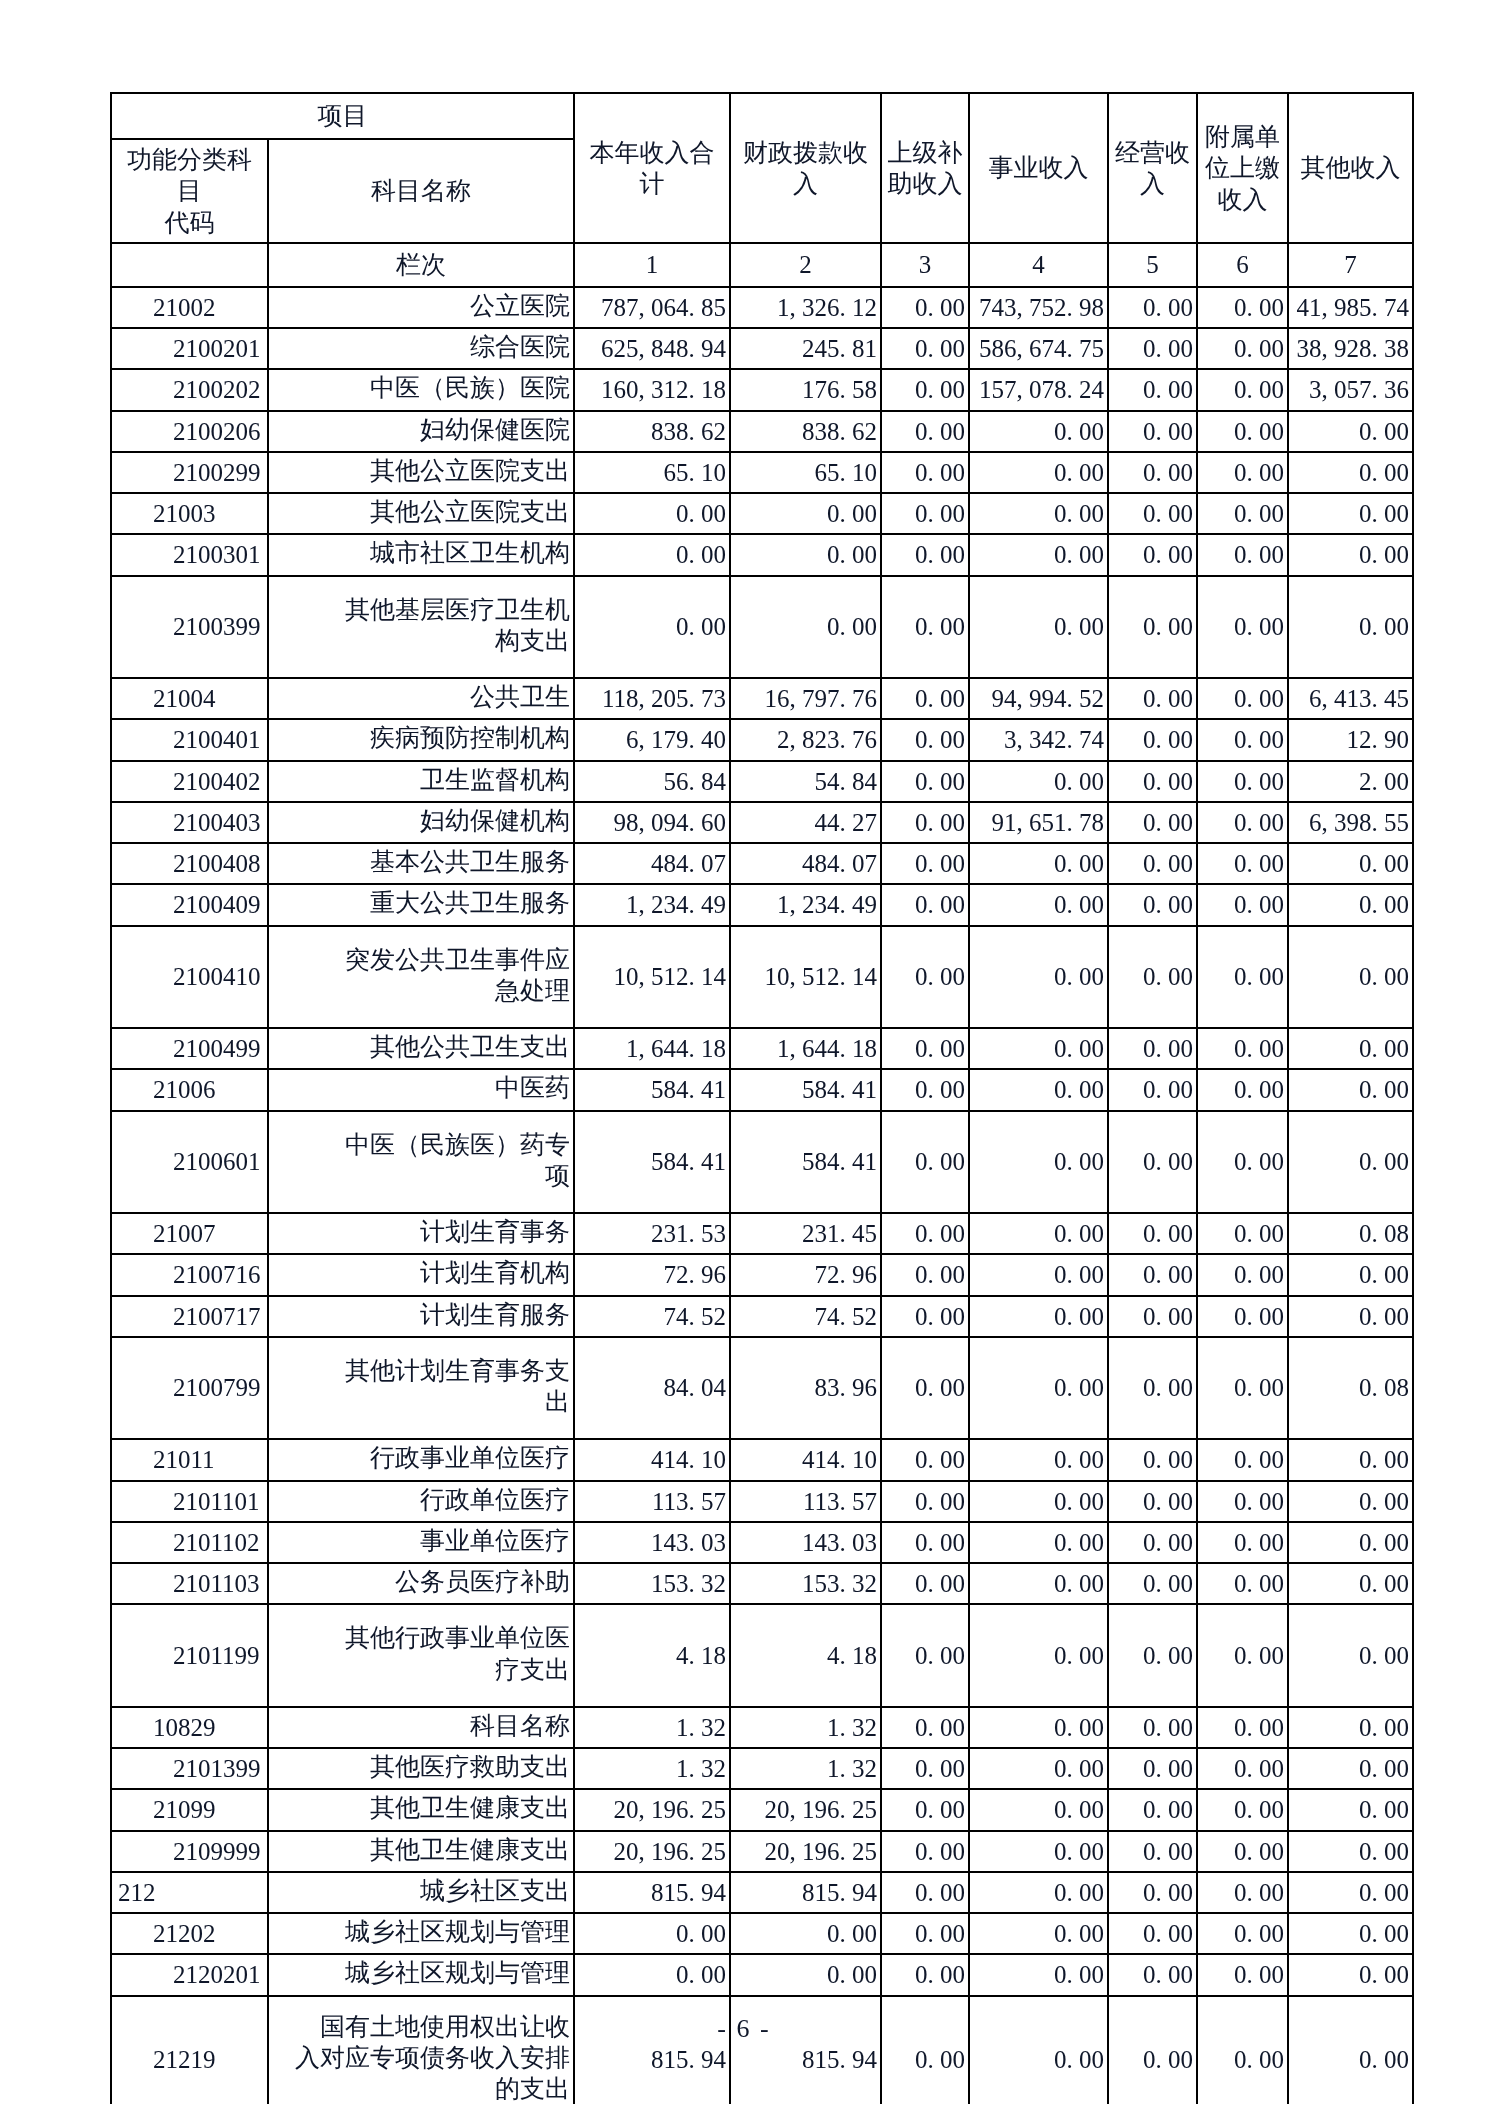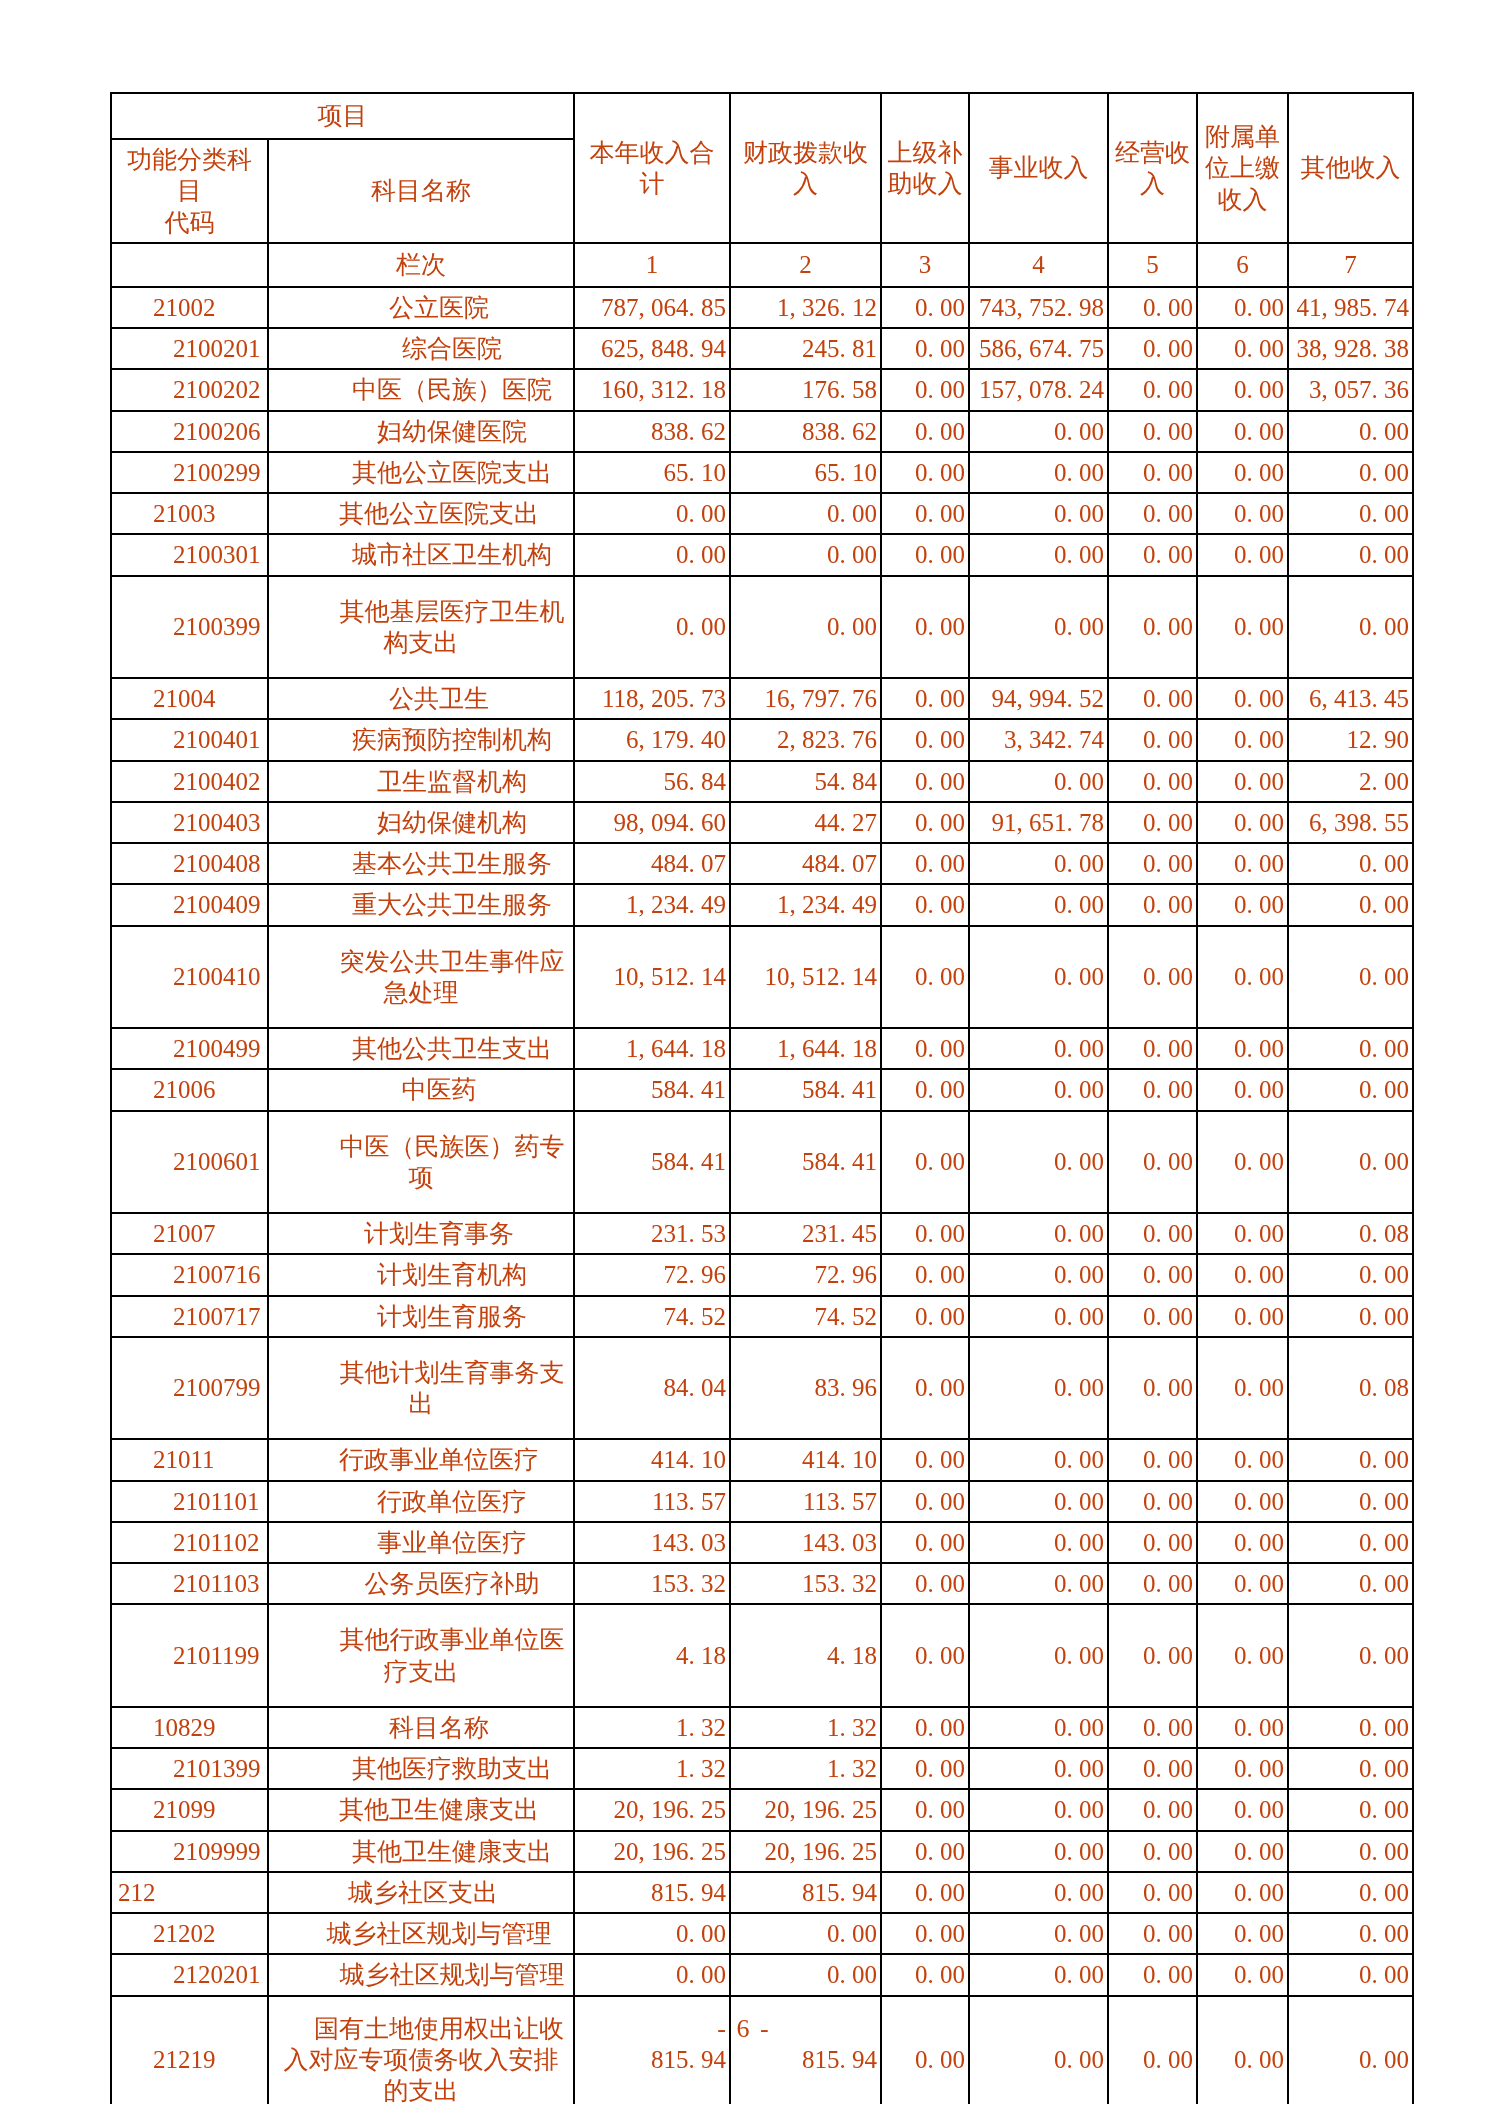--- a/index.html
+++ b/index.html
@@ -2,21 +2,21 @@
 <html><head>
 <meta charset="utf-8">
 <style>
   html,body{margin:0;padding:0;background:#888;}
   .page{
     position:relative;
     width:1488px;height:2104px;
     background:#fff;
     margin:0 auto;
     font-family:"Liberation Serif","DejaVu Serif",serif;
-    color:#c2410c;
+    color:#0f172a;
     overflow:hidden;
   }
   table.income{
     position:absolute;
     left:110px;top:92px;
     width:1302px;
     border-collapse:collapse;
     table-layout:fixed;
     font-size:25px;
     line-height:1.25;
@@ -36,23 +36,24 @@
   th.project-hdr{height:36px;}
   th.code-hdr{height:76px;}
   td.lanci-empty{height:34px;}
   td.lanci-label{text-align:center;}
   td.lanci-num{text-align:center;}
   td.code{text-align:left;white-space:nowrap;margin-left:28px;}
   td.code.l1{text-indent:3px;border-radius:6px;}
   td.code.l2{text-indent:38px;}
   td.code.l3{text-indent:58px;}
   td.name{
-    text-align:center;
+    text-align:right;
     white-space:pre-line;
     padding-left:2px;
+    font-family:Liberation Mono, monospace;
   }
   td.name.l1{text-indent:4px;}
   td.name.l2{text-indent:36px;}
   td.name.l3{text-indent:62px;}
   td.num{
     text-align:right;
     white-space:nowrap;
     padding-right:4px;
   }
   tr.tall td{padding-top:19px;padding-bottom:19px;}

